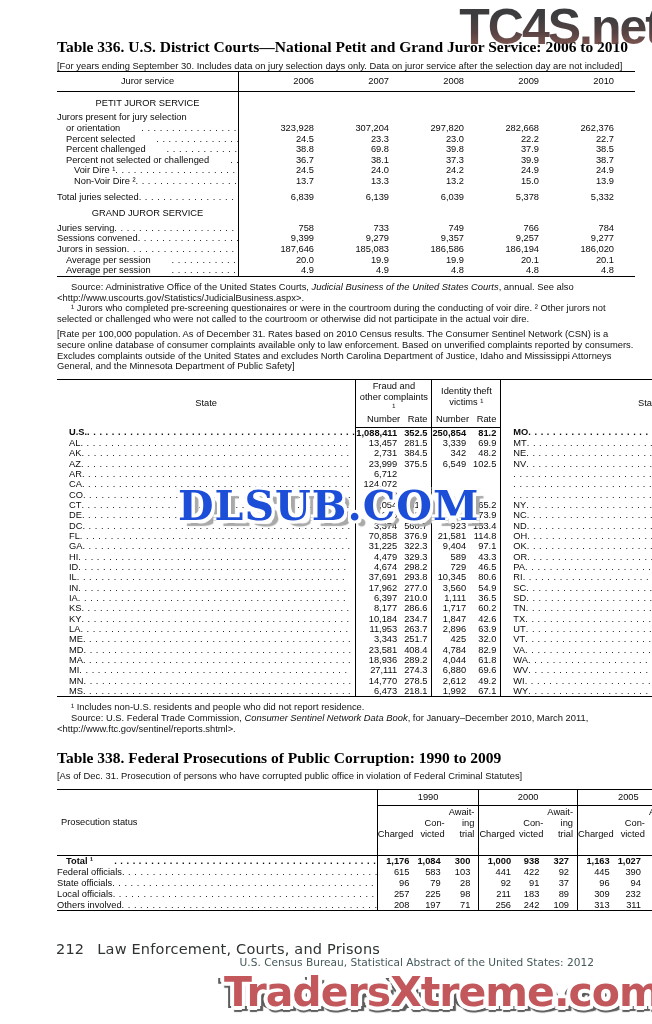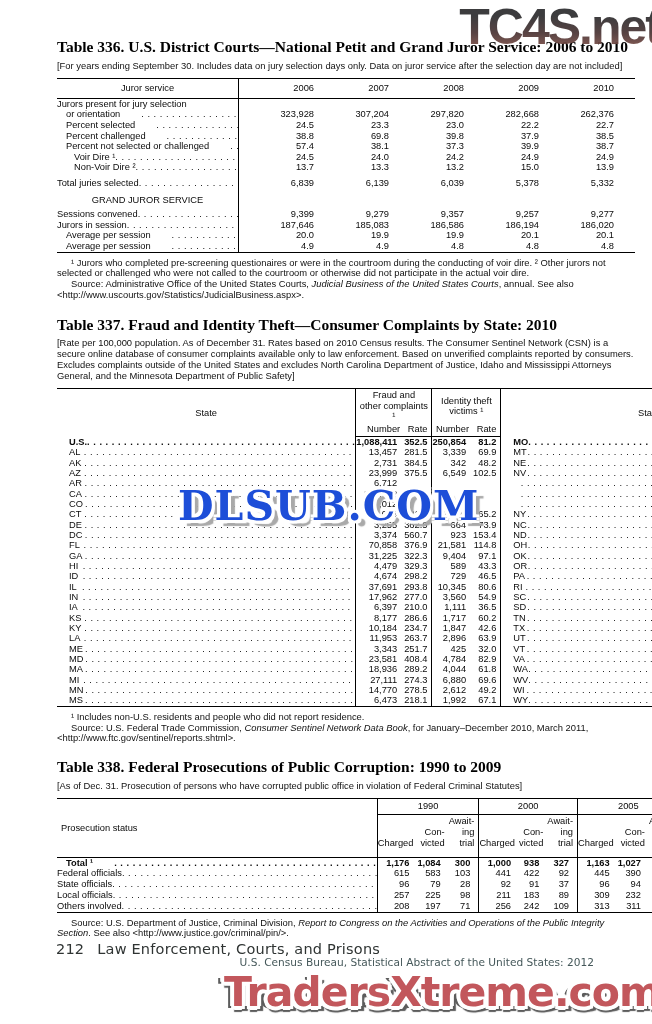--- a/index.html
+++ b/index.html
@@ -9,21 +9,21 @@
 
   
   .tbl-title{font-family:"Liberation Serif",serif;font-weight:bold;font-size:15.5px;
              line-height:18.5px;margin:0;max-width:572px;color:#000;}
   .headnote{font-size:9.4px;line-height:10.8px;margin:4px 0 0 0;color:#111;}
   .footnote{font-size:9.4px;line-height:10.8px;margin:0;color:#111;text-indent:14px;}
   .footnote i{font-style:italic;}
   .fn-block{margin-top:5px;}
 
   
-  .tbl336{margin-top:7px;width:578px;border-top:1.6px solid #000;border-bottom:1.6px solid #000;
+  .tbl336{width:578px;border-top:1.6px solid #000;border-bottom:1.6px solid #000;
           font-size:9.3px;line-height:10.6px;}
   .row336{display:flex;}
   .row336 .lcell{width:181px;border-right:1.1px solid #000;display:flex;flex-direction:column;
                  justify-content:flex-end;}
   .row336 .vcell{width:75px;display:flex;justify-content:flex-end;align-items:flex-end;}
   .hdr336{border-bottom:1.1px solid #000;}
   .hdr336 .lcell{justify-content:center;align-items:center;padding:4px 0;}
   .hdr336 .vcell{align-items:center;padding:4px 0;}
   .sec336 .lcell{align-items:center;padding:6px 0 4px 0;}
   .gap336 > div{padding-top:5px;}
@@ -38,29 +38,29 @@
   table{border-collapse:collapse;}
   .t337{width:566px;margin-top:7px;font-size:9.3px;line-height:10.35px;
         border-top:1.6px solid #000;border-bottom:1.6px solid #000;}
   .t337 th{font-weight:normal;padding:1px 2px;vertical-align:middle;text-align:center;white-space:pre-line;}
   .t337 td{padding:0 0;}
   .t337 .sub th{border-bottom:1.1px solid #000;padding:1px 4px 2px 2px;}
   .t337 .sub .rt{text-align:right;}
   .vl{border-left:1.1px solid #000;}
   .vr{border-right:1.1px solid #000;}
   .t337 td.st{text-align:left;}
-  .t337 td.st .lab-line{padding-left:12px;text-align:center;}
+  .t337 td.st .lab-line{padding-left:12px;}
   .t337 td.num{text-align:right;padding-right:7px;}
   .t337 td.rt{text-align:right;padding-right:4px;}
 
   .t338{width:580px;margin-top:7px;font-size:9.3px;line-height:10.8px;
         border-top:1.6px solid #000;border-bottom:1.6px solid #000;}
   .t338 th{font-weight:normal;padding:1px 2px;white-space:pre-line;}
   .t338 .yr th{border-bottom:1.1px solid #000;text-align:center;padding:2px 0;}
-  .t338 .sub th{vertical-align:bottom;text-align:right;padding:1px 4px 8px 0;border-bottom:1.1px solid #000;margin-top:32px;}
+  .t338 .sub th{vertical-align:bottom;text-align:right;padding:1px 4px 16px 0;border-bottom:1.1px solid #000;margin-top:32px;}
   .t338 th.stub{vertical-align:middle;text-align:left;padding-left:4px;border-bottom:1.1px solid #000;}
   .t338 td{padding:0;}
   .t338 td.lab{text-align:center;}
   .t338 td.num{text-align:right;padding-right:8px;}
 
   
   .page-footer{position:absolute;left:56px;top:941px;font-size:14.5px;color:#2f3433;
                font-family:"DejaVu Sans",sans-serif;letter-spacing:.2px;}
   .page-footer .pnum{margin-right:13px;}
   .census-line{position:absolute;top:956px;left:0;width:594px;text-align:right;font-size:10.6px;
@@ -99,20 +99,30 @@
         <div class="lcell">
           <span>Juror service</span>
         </div>
       <div class="vcell">2006</div>
           <div class="vcell">2007</div>
           <div class="vcell">2008</div>
           <div class="vcell">2009</div>
           <div class="vcell">2010</div>
         </div>
       <div id="t336-body">
+          <div class="row336 sec336">
+            <div class="lcell">
+              <span>PETIT JUROR SERVICE</span>
+            </div>
+            <div class="vcell"></div>
+            <div class="vcell"></div>
+            <div class="vcell"></div>
+            <div class="vcell"></div>
+            <div class="vcell"></div>
+          </div>
           <div class="row336">
             <div class="lcell">
               <div>Jurors present for jury selection</div>
               <div class="lab-line i1">
                 <span>or orientation</span>
                 <span class="dots"></span>
               </div>
             </div>
             <div class="vcell">323,928</div>
             <div class="vcell">307,204</div>
@@ -146,21 +156,21 @@
             <div class="vcell">37.9</div>
             <div class="vcell">38.5</div>
           </div>
           <div class="row336">
             <div class="lcell">
               <div class="lab-line i1">
                 <span>Percent not selected or challenged</span>
                 <span class="dots"></span>
               </div>
             </div>
-            <div class="vcell">57.4</div>
+            <div class="vcell">36.7</div>
             <div class="vcell">38.1</div>
             <div class="vcell">37.3</div>
             <div class="vcell">39.9</div>
             <div class="vcell">38.7</div>
           </div>
           <div class="row336">
             <div class="lcell">
               <div class="lab-line i2">
                 <span>Voir Dire ¹</span>
                 <span class="dots"></span>
@@ -204,20 +214,33 @@
             </div>
             <div class="vcell"></div>
             <div class="vcell"></div>
             <div class="vcell"></div>
             <div class="vcell"></div>
             <div class="vcell"></div>
           </div>
           <div class="row336">
             <div class="lcell">
               <div class="lab-line">
+                <span>Juries serving</span>
+                <span class="dots"></span>
+              </div>
+            </div>
+            <div class="vcell">758</div>
+            <div class="vcell">733</div>
+            <div class="vcell">749</div>
+            <div class="vcell">766</div>
+            <div class="vcell">784</div>
+          </div>
+          <div class="row336">
+            <div class="lcell">
+              <div class="lab-line">
                 <span>Sessions convened</span>
                 <span class="dots"></span>
               </div>
             </div>
             <div class="vcell">9,399</div>
             <div class="vcell">9,279</div>
             <div class="vcell">9,357</div>
             <div class="vcell">9,257</div>
             <div class="vcell">9,277</div>
           </div>
@@ -257,25 +280,24 @@
             <div class="vcell">4.9</div>
             <div class="vcell">4.9</div>
             <div class="vcell">4.8</div>
             <div class="vcell">4.8</div>
             <div class="vcell">4.8</div>
           </div>
         </div>
     </div>
 
     <div class="fn-block">
+      <p class="footnote"><span>Source: Administrative Office of the United States Courts, </span><i>Judicial Business of the United States Courts</i><span>, annual. See also &lt;http://www.uscourts.gov/Statistics/JudicialBusiness.aspx&gt;.</span></p>
       <p class="footnote">¹ Jurors who completed pre-screening questionaires or were in the courtroom during the conducting of voir dire. ² Other jurors not selected or challenged who were not called to the courtroom or otherwise did not participate in the actual voir dire.</p>
-      <p class="footnote"><span>Source: Administrative Office of the United States Courts, </span><i>Judicial Business of the United States Courts</i><span>, annual. See also &lt;http://www.uscourts.gov/Statistics/JudicialBusiness.aspx&gt;.</span></p>
     </div>
 
-    <h1 class="tbl-title" style="margin-top:15px;">Table 337. Fraud and Identity Theft—Consumer Complaints by State: 2010</h1>
     <p class="headnote">[Rate per 100,000 population. As of December 31. Rates based on 2010 Census results. The Consumer Sentinel Network (CSN) is a secure online database of consumer complaints available only to law enforcement. Based on unverified complaints reported by consumers. Excludes complaints outside of the United States and excludes North Carolina Department of Justice, Idaho and Mississippi Attorneys General, and the Minnesota Department of Public Safety]</p>
 
     <table class="t337" id="t337">
         <colgroup>
           <col style="width: 54px;">
           <col style="width: 76px;">
           <col style="width: 46px;">
           <col style="width: 64px;">
           <col style="width: 42px;">
           <col style="width: 54px;">
@@ -899,21 +921,20 @@
             <td class="num">242</td>
             <td class="num">109</td>
             <td class="num vl">313</td>
             <td class="num">311</td>
             <td class="num">134</td>
           </tr>
         </tbody>
       </table>
 
     <div class="fn-block">
-      <p class="footnote"><span>Source: U.S. Department of Justice, Criminal Division, </span><i>Report to Congress on the Activities and Operations of the Public Integrity Section</i><span>. See also &lt;http://www.justice.gov/criminal/pin/&gt;.</span></p>
     </div>
   </div>
 
   <div class="page-footer">
     <span class="pnum">212</span><span>Law Enforcement, Courts, and Prisons</span>
   </div>
   <div class="census-line">U.S. Census Bureau, Statistical Abstract of the United States: 2012</div>
 
   <div class="wm-mid">DLSUB.COM</div>
   <div class="wm-bot">TradersXtreme.com</div>

